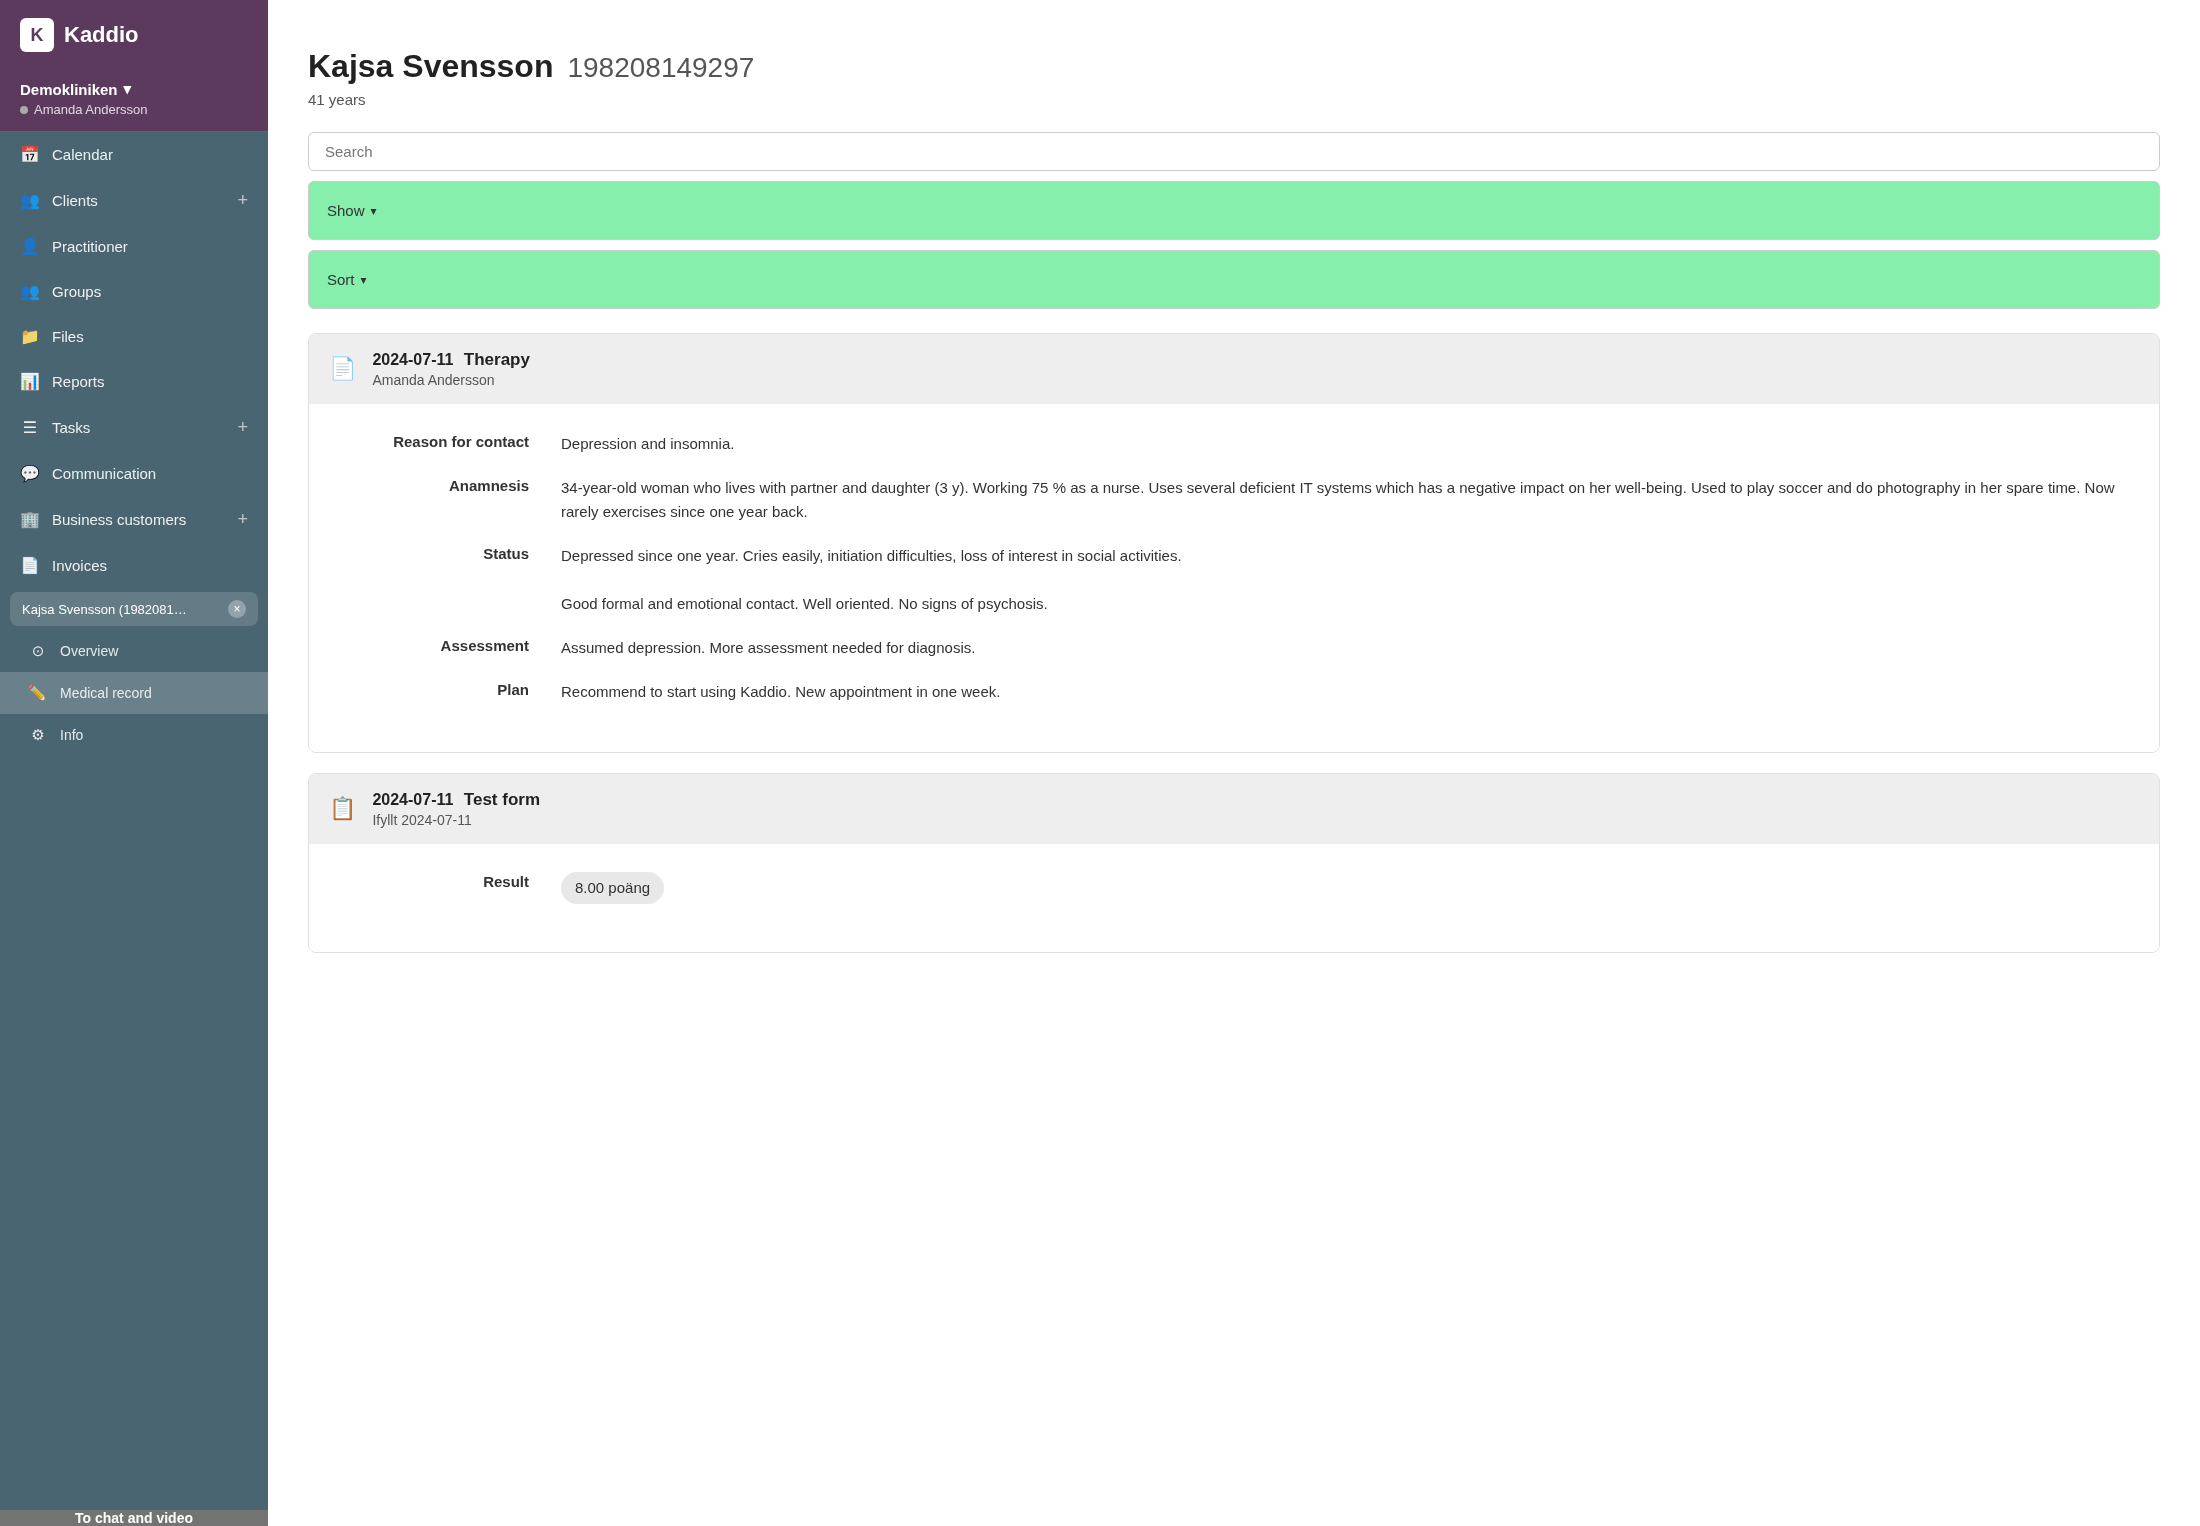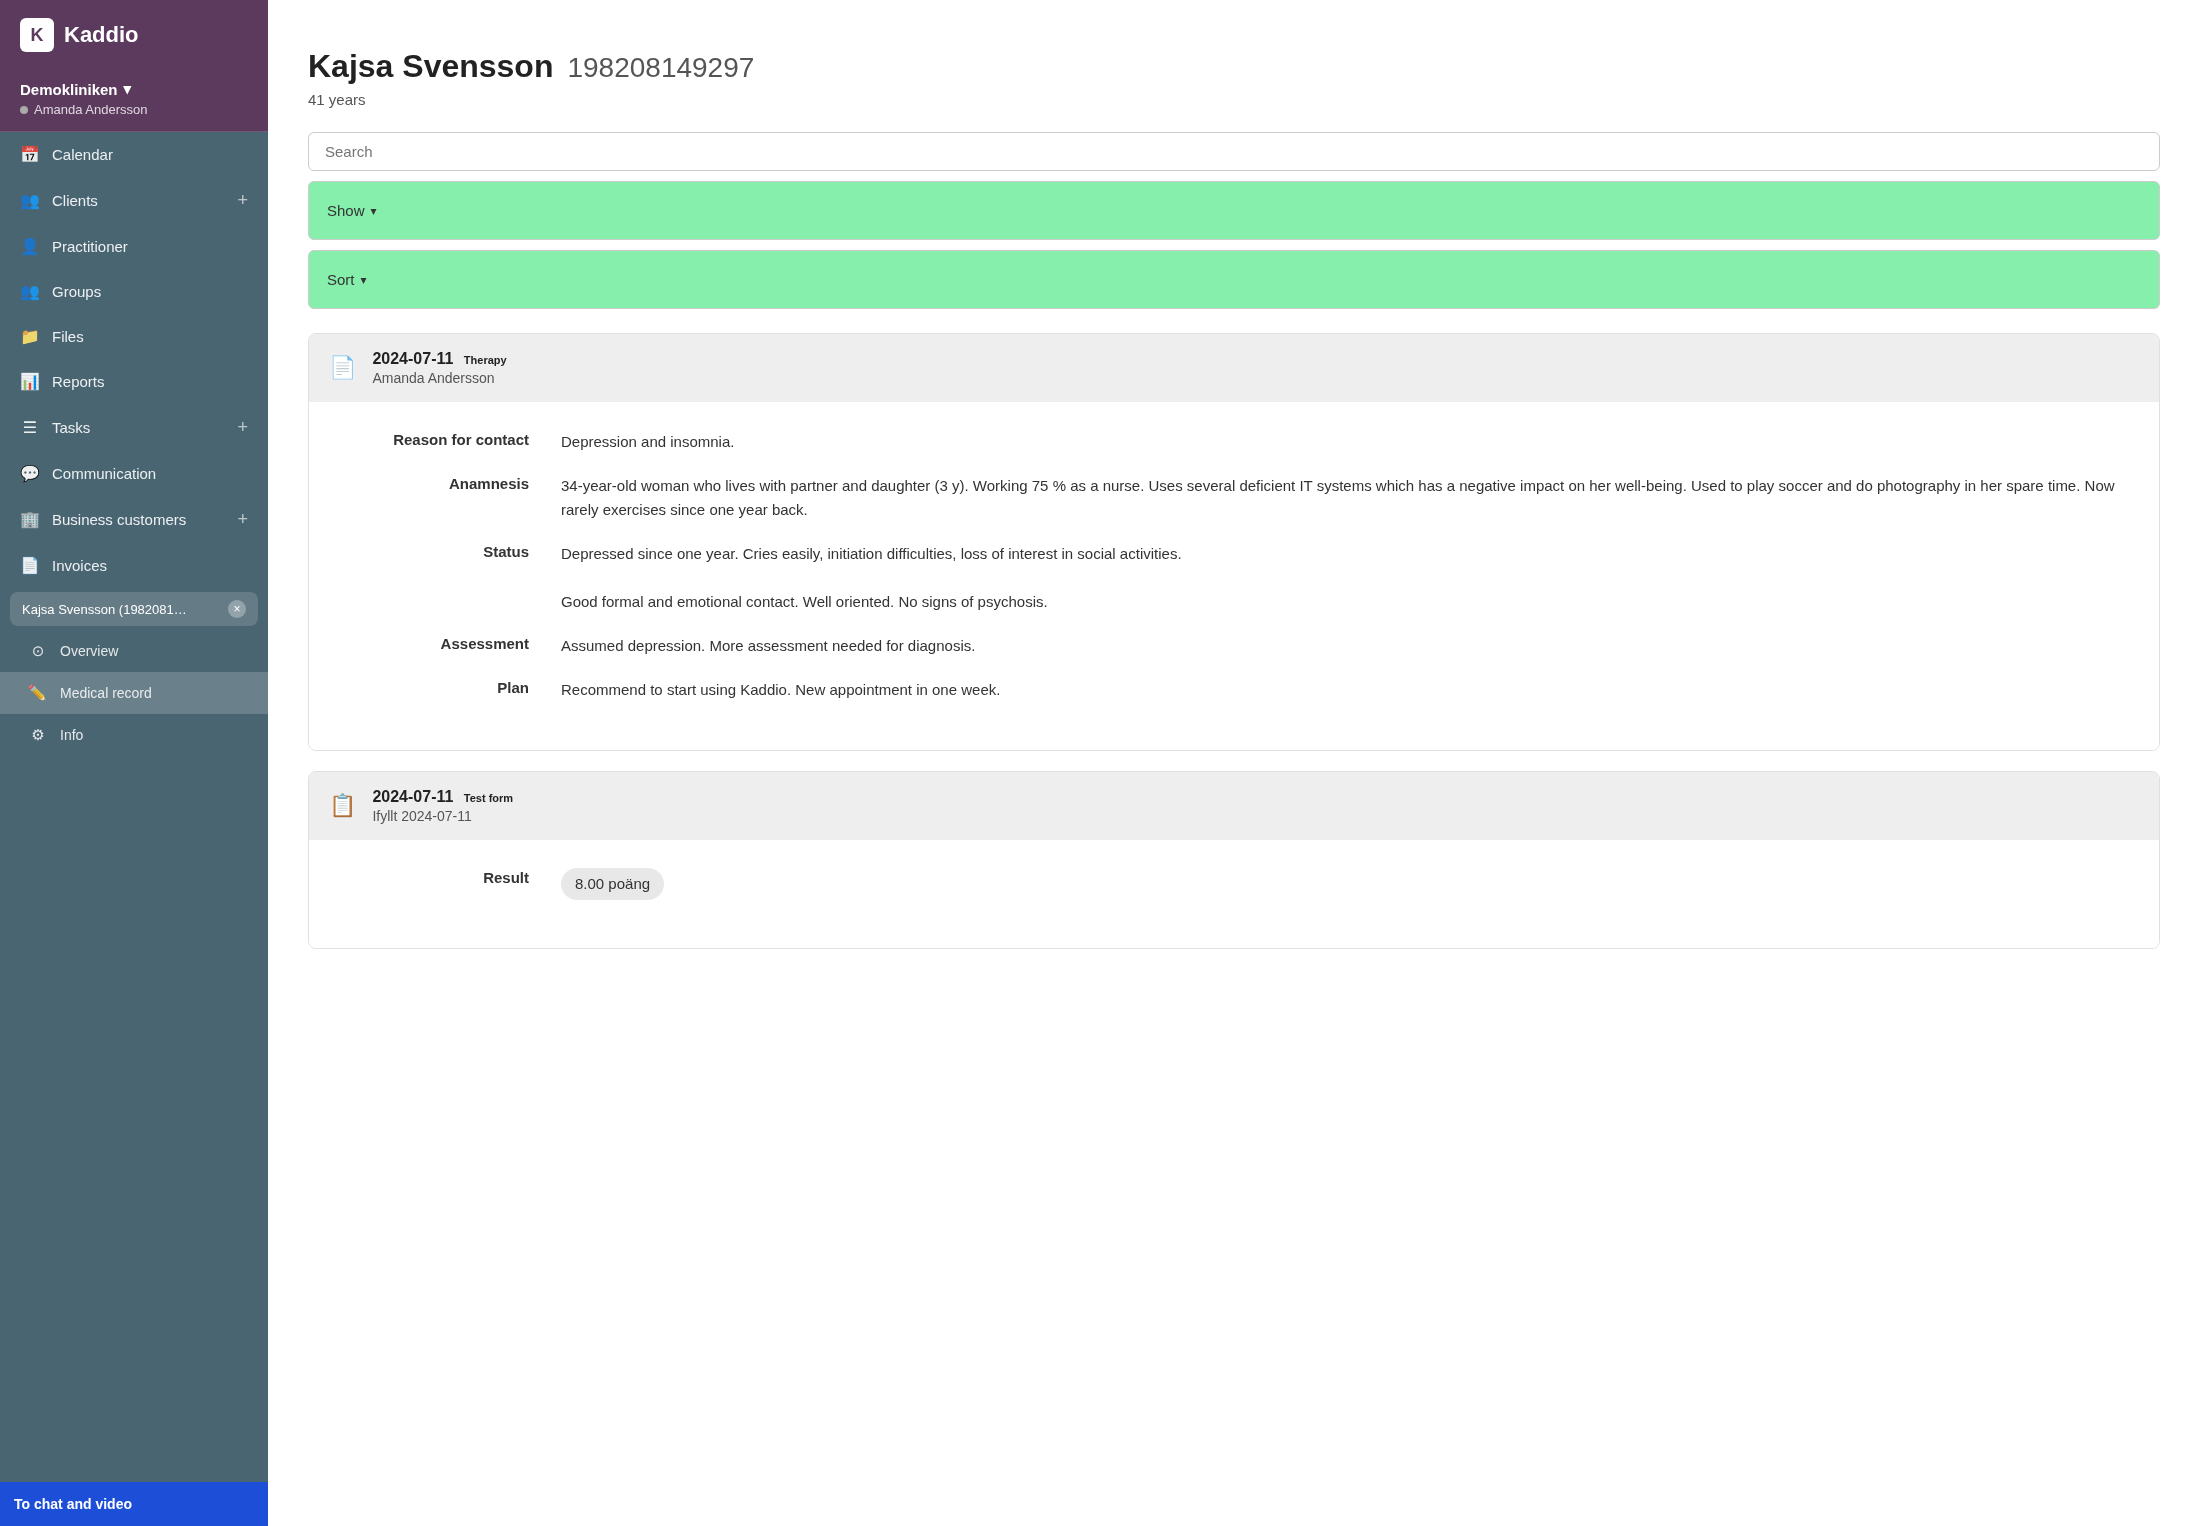--- a/index.html
+++ b/index.html
@@ -95,22 +95,22 @@
       display: flex; align-items: center; gap: 12px;
       padding: 12px 20px 12px 28px;
       font-size: 14px;
       color: rgba(255,255,255,0.85);
       cursor: pointer;
     }
     .nav-sub-item.active { background: rgba(255,255,255,0.18); }
     .nav-sub-item .nav-icon { font-size: 15px; width: 20px; text-align: center; }
 
     .nav-chat {
-      background: #1d4ed8;
-      padding: 14px;
+      background: #737373;
+      text-align: center;
       font-size: 14px;
       font-weight: 600;
       color: #fff;
       cursor: pointer;
       margin-top: auto;
     }
 
     
     .main {
       flex: 1;
@@ -180,21 +180,21 @@
       font-size: 22px;
       color: #555;
       flex-shrink: 0;
     }
     .record-header-date {
       font-size: 16px;
       font-weight: 700;
       color: #222;
     }
     .record-header-type {
-      font-size: 11px;
+      font-size: 17px;
       font-weight: 700;
       color: #222;
       margin-left: 6px;
     }
     .record-header-author {
       font-size: 14px;
       color: #555;
       margin-top: 2px;
     }
 

